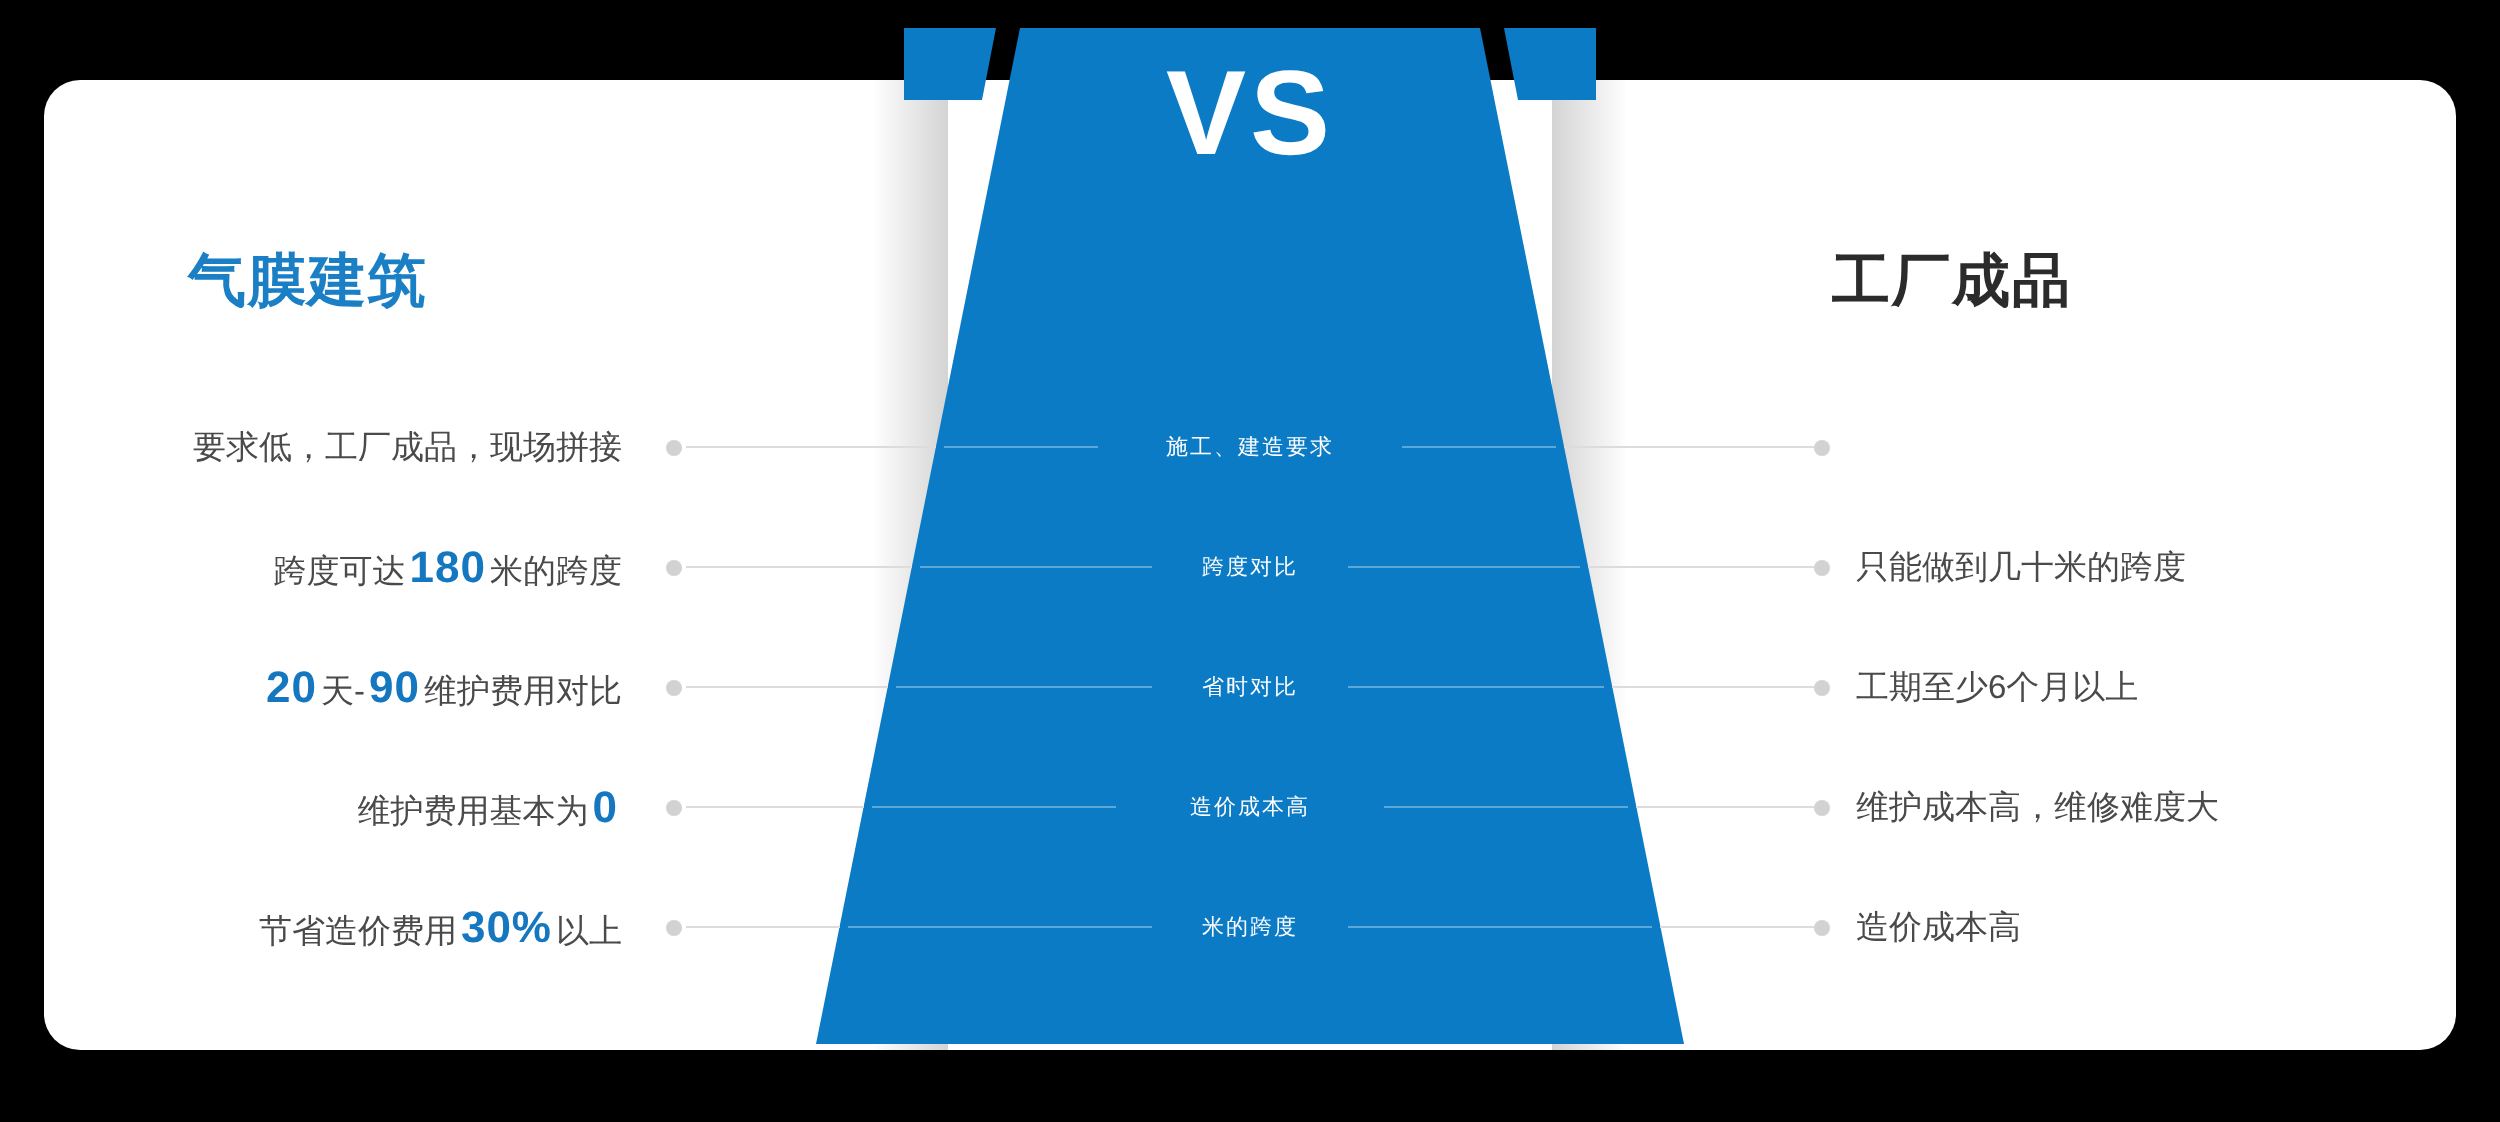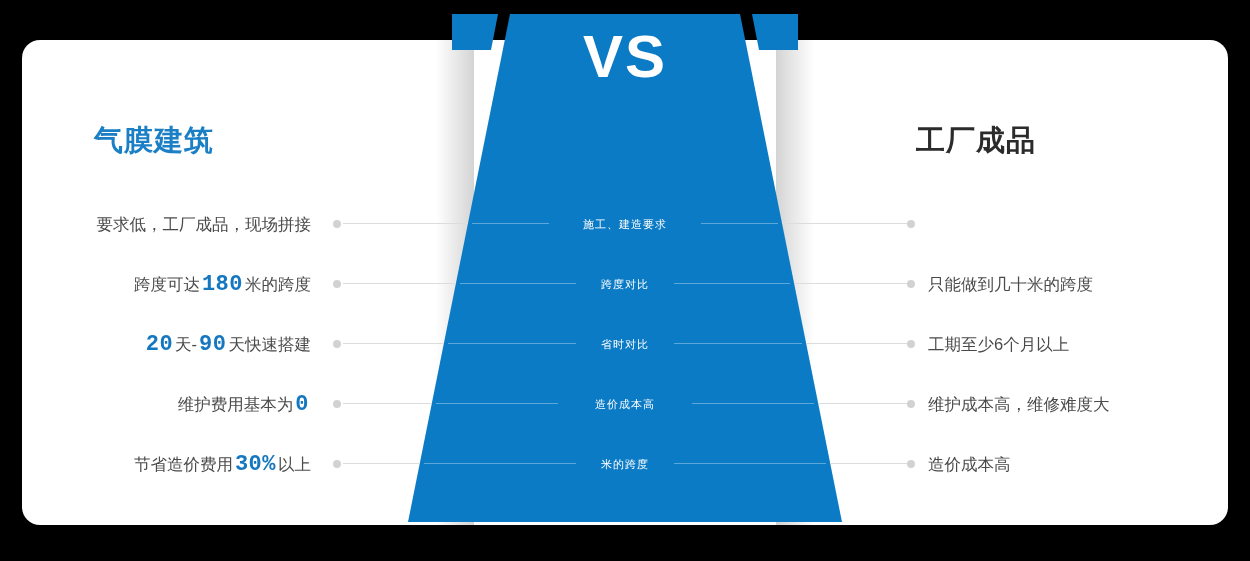--- a/index.html
+++ b/index.html
@@ -71,21 +71,20 @@
     font-size: 16.5px;
     color: #4a4a4a;
     text-align: right;
   }
   .left-text .num {
     color: #1477c0;
     font-size: 22px;
     font-weight: bold;
     letter-spacing: 0.5px;
     padding: 0 2px;
-    font-family: Liberation Mono, monospace;
   }
 
   
   .right-text {
     position: absolute;
     left: 928px;
     top: 0;
     height: 30px;
     line-height: 30px;
     white-space: nowrap;
@@ -214,21 +213,21 @@
         <div class="dot dot-left"></div>
         <div class="dot dot-right"></div>
         <div class="line" style="left: 343px; width: 112.988px;"></div>
         <div class="line" style="left: 794.012px; width: 112.988px;"></div>
         <div class="line-inner" style="left: 459.988px; width: 116.012px;"></div>
         <div class="line-inner" style="left: 674px; width: 116.012px;"></div>
         <div class="center-text">跨度对比</div>
         <div class="right-text">只能做到几十米的跨度</div>
       </div>
       <div class="row" style="top: 329px;">
-        <div class="left-text"><span class="num">20</span><span>天-</span><span class="num">90</span><span>天快速搭建</span></div>
+        <div class="left-text"><span class="num">20</span><span>天-</span><span class="num">90</span><span>维护费用对比</span></div>
         <div class="dot dot-left"></div>
         <div class="dot dot-right"></div>
         <div class="line" style="left: 343px; width: 100.941px;"></div>
         <div class="line" style="left: 806.059px; width: 100.941px;"></div>
         <div class="line-inner" style="left: 447.941px; width: 128.059px;"></div>
         <div class="line-inner" style="left: 674px; width: 128.059px;"></div>
         <div class="center-text">省时对比</div>
         <div class="right-text">工期至少6个月以上</div>
       </div>
       <div class="row" style="top: 389px;">

